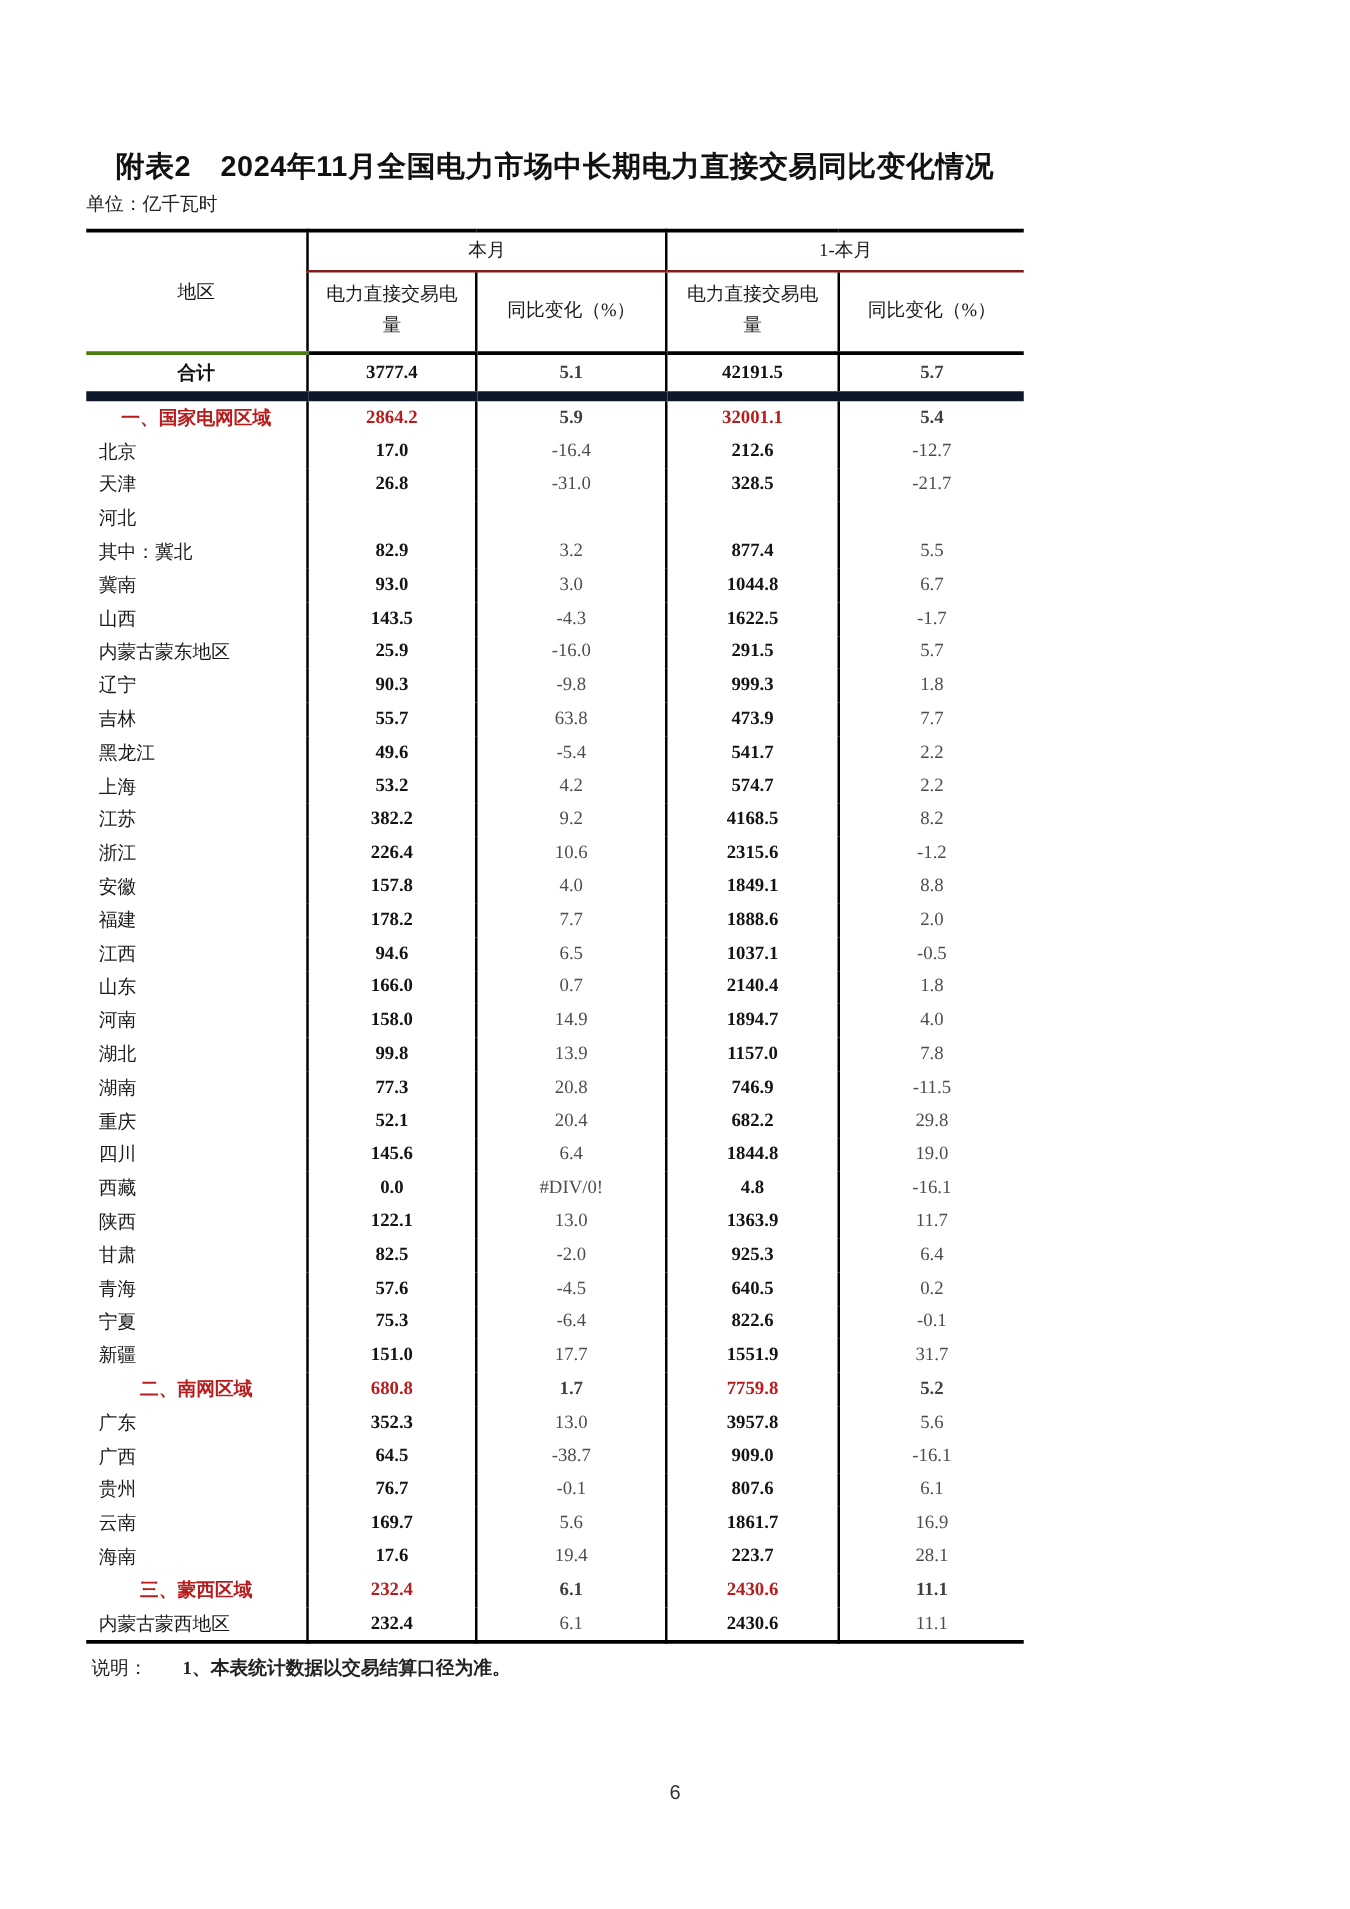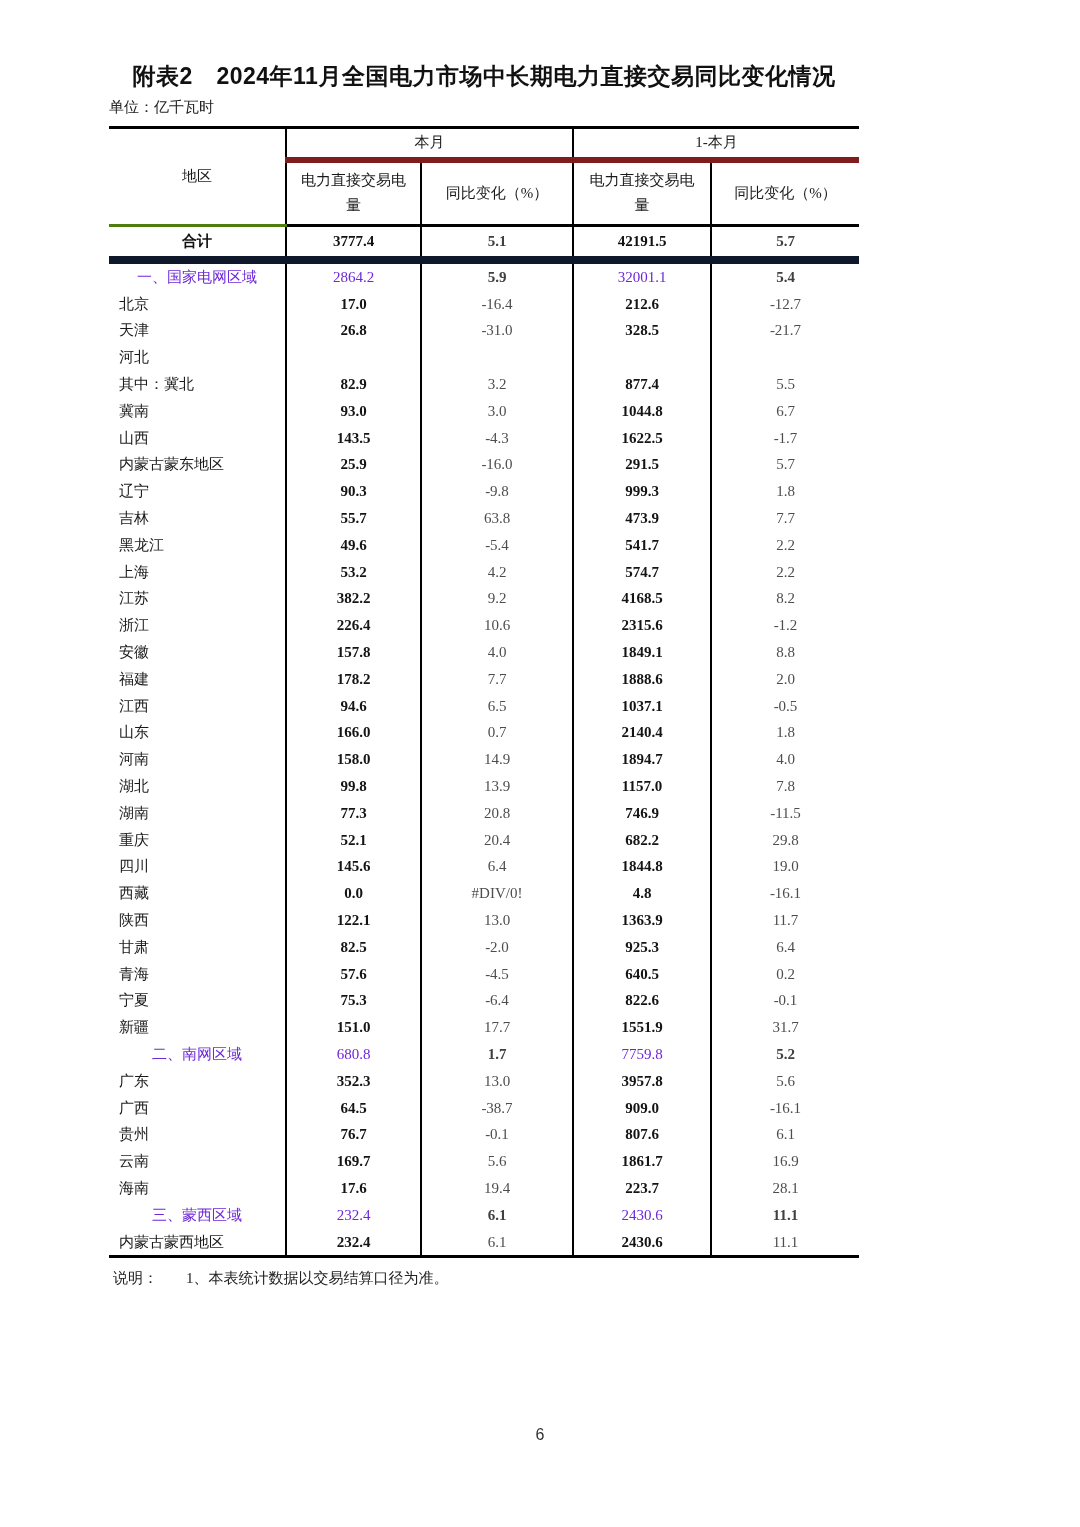--- a/index.html
+++ b/index.html
@@ -6,22 +6,22 @@
   body {
     width: 1080px; height: 1527px;
     background: #ffffff;
     position: relative;
     font-family: "Liberation Serif", "DejaVu Serif", serif;
     color: #1a1a1a;
     overflow: hidden;
   }
   .content {
     width: 750px;
-    margin-left: 109px;
-    padding-top: 62px;
+    margin-left: 69px;
+    padding-top: 119px;
   }
   .doc-title {
     font-family: "Liberation Sans", "DejaVu Sans", sans-serif;
     font-weight: bold;
     font-size: 23px;
     line-height: 29px;
     text-align: center;
     letter-spacing: 0.5px;
     margin: 0 0 6px 0;
     color: #111;
@@ -43,43 +43,43 @@
   th, td {
     padding: 0;
     font-size: 15px;
     font-weight: normal;
     text-align: center;
     vertical-align: middle;
     overflow: hidden;
   }
   .b-left { border-left: 2px solid #000; }
   tr.hrow1 { height: 32px; }
-  tr.hrow1 th.group-head { border-bottom: 6px solid #7f1d1d; font-size: 15px; }
+  tr.hrow1 th.group-head { border-bottom: 2px solid #7f1d1d; font-size: 15px; }
   tr.hrow2 { height: 66px; }
   tr.hrow2 th { border-bottom: 3px solid #000; line-height: 25px; padding: 0 14px; }
   th.region-head { border-bottom: 3px solid #4d7c0f; font-size: 15px; }
   tbody td { height: 26.8px; }
   tr.row-total td { height: 29px; font-weight: bold; border-bottom: 8px solid #0f172a; color: #111; }
-  tr.row-section td { font-weight: normal; color: #6d28d9; }
+  tr.row-section td { font-weight: bold; color: #b91c1c; }
   td.c-region { text-align: left; padding-left: 10px; }
   tr.row-total td.c-region, tr.row-section td.c-region { text-align: center; padding-left: 0; }
   td.c-vol { font-weight: bold; color: #141414; }
   td.c-yoy { color: #4d4d4d; }
   tr.row-total td.c-yoy, tr.row-section td.c-yoy { color: #404040; font-weight: bold; }
   .notes {
     display: flex;
     margin-top: 7px;
     padding-left: 4px;
     font-size: 15px;
     line-height: 27px;
     color: #222;
     gap: 23px;
   }
   .notes-label { width: 50px; flex: none; }
-  .notes-items { flex: 1; }
+  .notes-items { flex: 1; font-weight: bold; }
   .page-number {
     position: absolute;
     left: 0; right: 0;
     top: 1426px;
     text-align: center;
     font-family: "Liberation Sans", "DejaVu Sans", sans-serif;
     font-size: 16px;
     color: #333;
   }
 </style>

